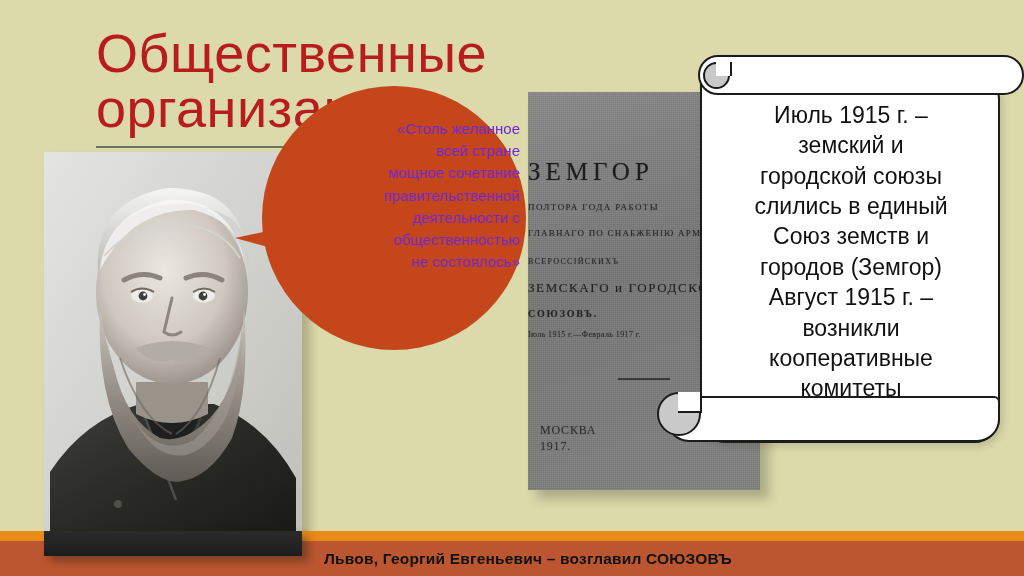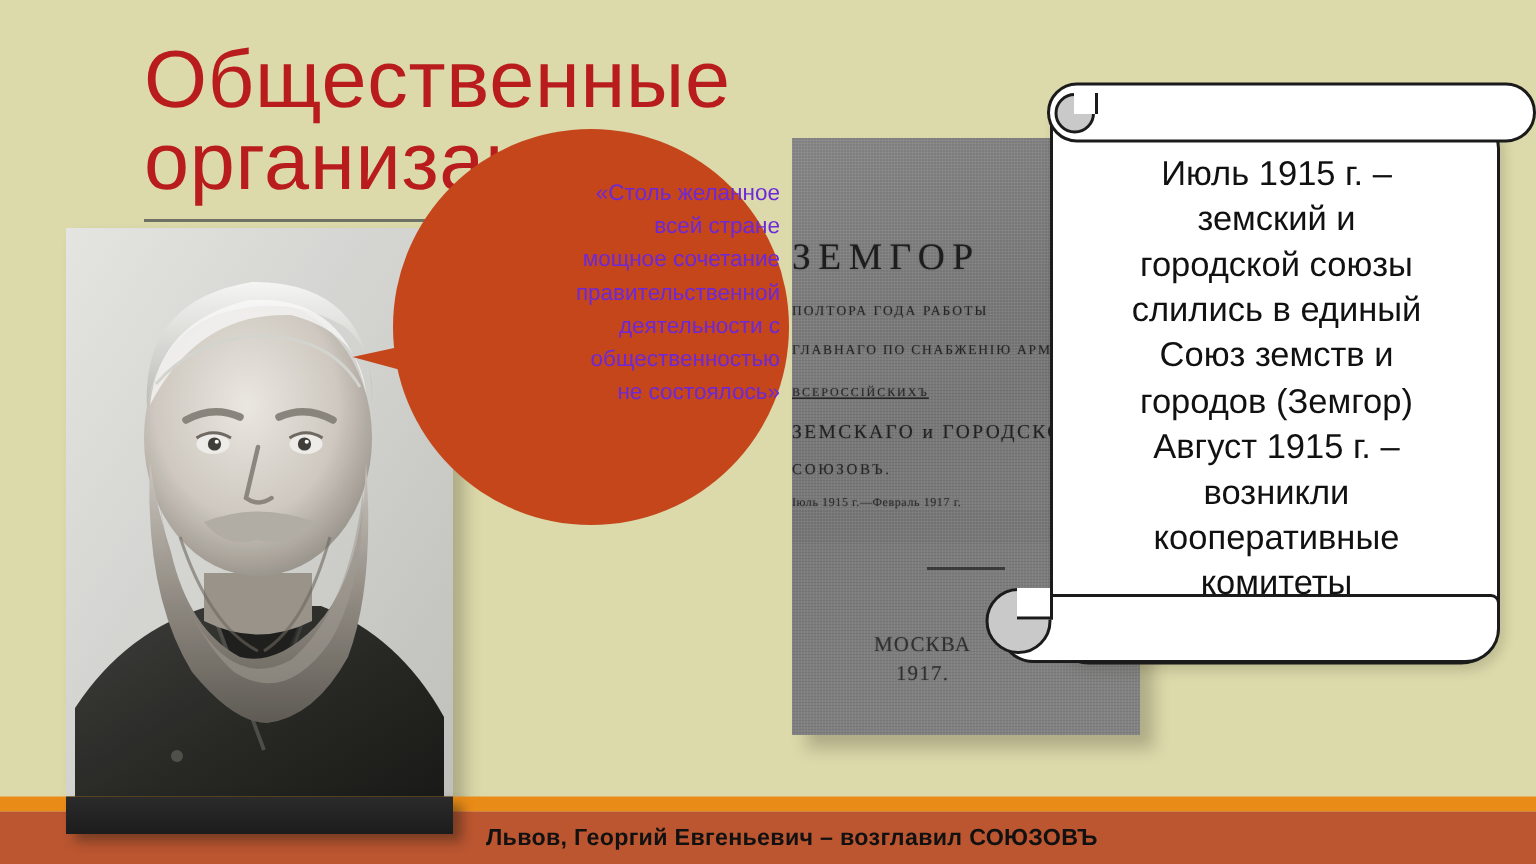--- a/index.html
+++ b/index.html
@@ -78,31 +78,31 @@
     width: 100%;
     text-align: left;
     color: #1d1d1d;
     font-family: "Liberation Serif", serif;
     text-shadow: 0 0 1px rgba(60,60,60,.6);
     white-space: nowrap;
   }
   #doc-title   { top: 66px;  font-size: 25px; letter-spacing: 5px; }
   #doc-sub1    { top: 110px; font-size: 9px;  letter-spacing: 1.4px; opacity: .9; }
   #doc-sub2    { top: 136px; font-size: 9px;  letter-spacing: 1.2px; opacity: .9; }
-  #doc-sub3    { top: 165px; font-size: 8px;  letter-spacing: 1.3px; opacity: .9; text-decoration: underline; }
+  #doc-sub3    { top: 165px; font-size: 8px;  letter-spacing: 1.3px; opacity: .9; }
   #doc-sub4    { top: 188px; font-size: 13px; letter-spacing: 1.6px; opacity: .95; }
-  #doc-sub5    { top: 216px; font-size: 10px; letter-spacing: 1.8px; opacity: .9; }
+  #doc-sub5    { top: 216px; font-size: 10px; letter-spacing: 1.8px; opacity: .9; font-weight: bold; }
   #doc-dates   { top: 238px; font-size: 8px;  letter-spacing: .4px; opacity: .85; }
   #doc-rule {
     position: absolute; left: 50%; top: 286px;
     width: 52px; height: 2px; margin-left: -26px;
     background: #242424; opacity: .75;
   }
-  #doc-city    { top: 330px; left: 12px; width: 150px; text-align: center;
-                 font-size: 14px; letter-spacing: .8px; opacity: .8; white-space: pre-line; line-height: 1.35;}
+  #doc-city    { top: 330px; left: 12px; width: 150px; 
+                 font-size: 12px; letter-spacing: .8px; opacity: .8; white-space: pre-line; line-height: 1.35;}
 
   
   #bubble {
     position: absolute;
     left: 262px;
     top: 86px;
     width: 264px;
     height: 264px;
     border-radius: 50%;
     background: #c4461a;

